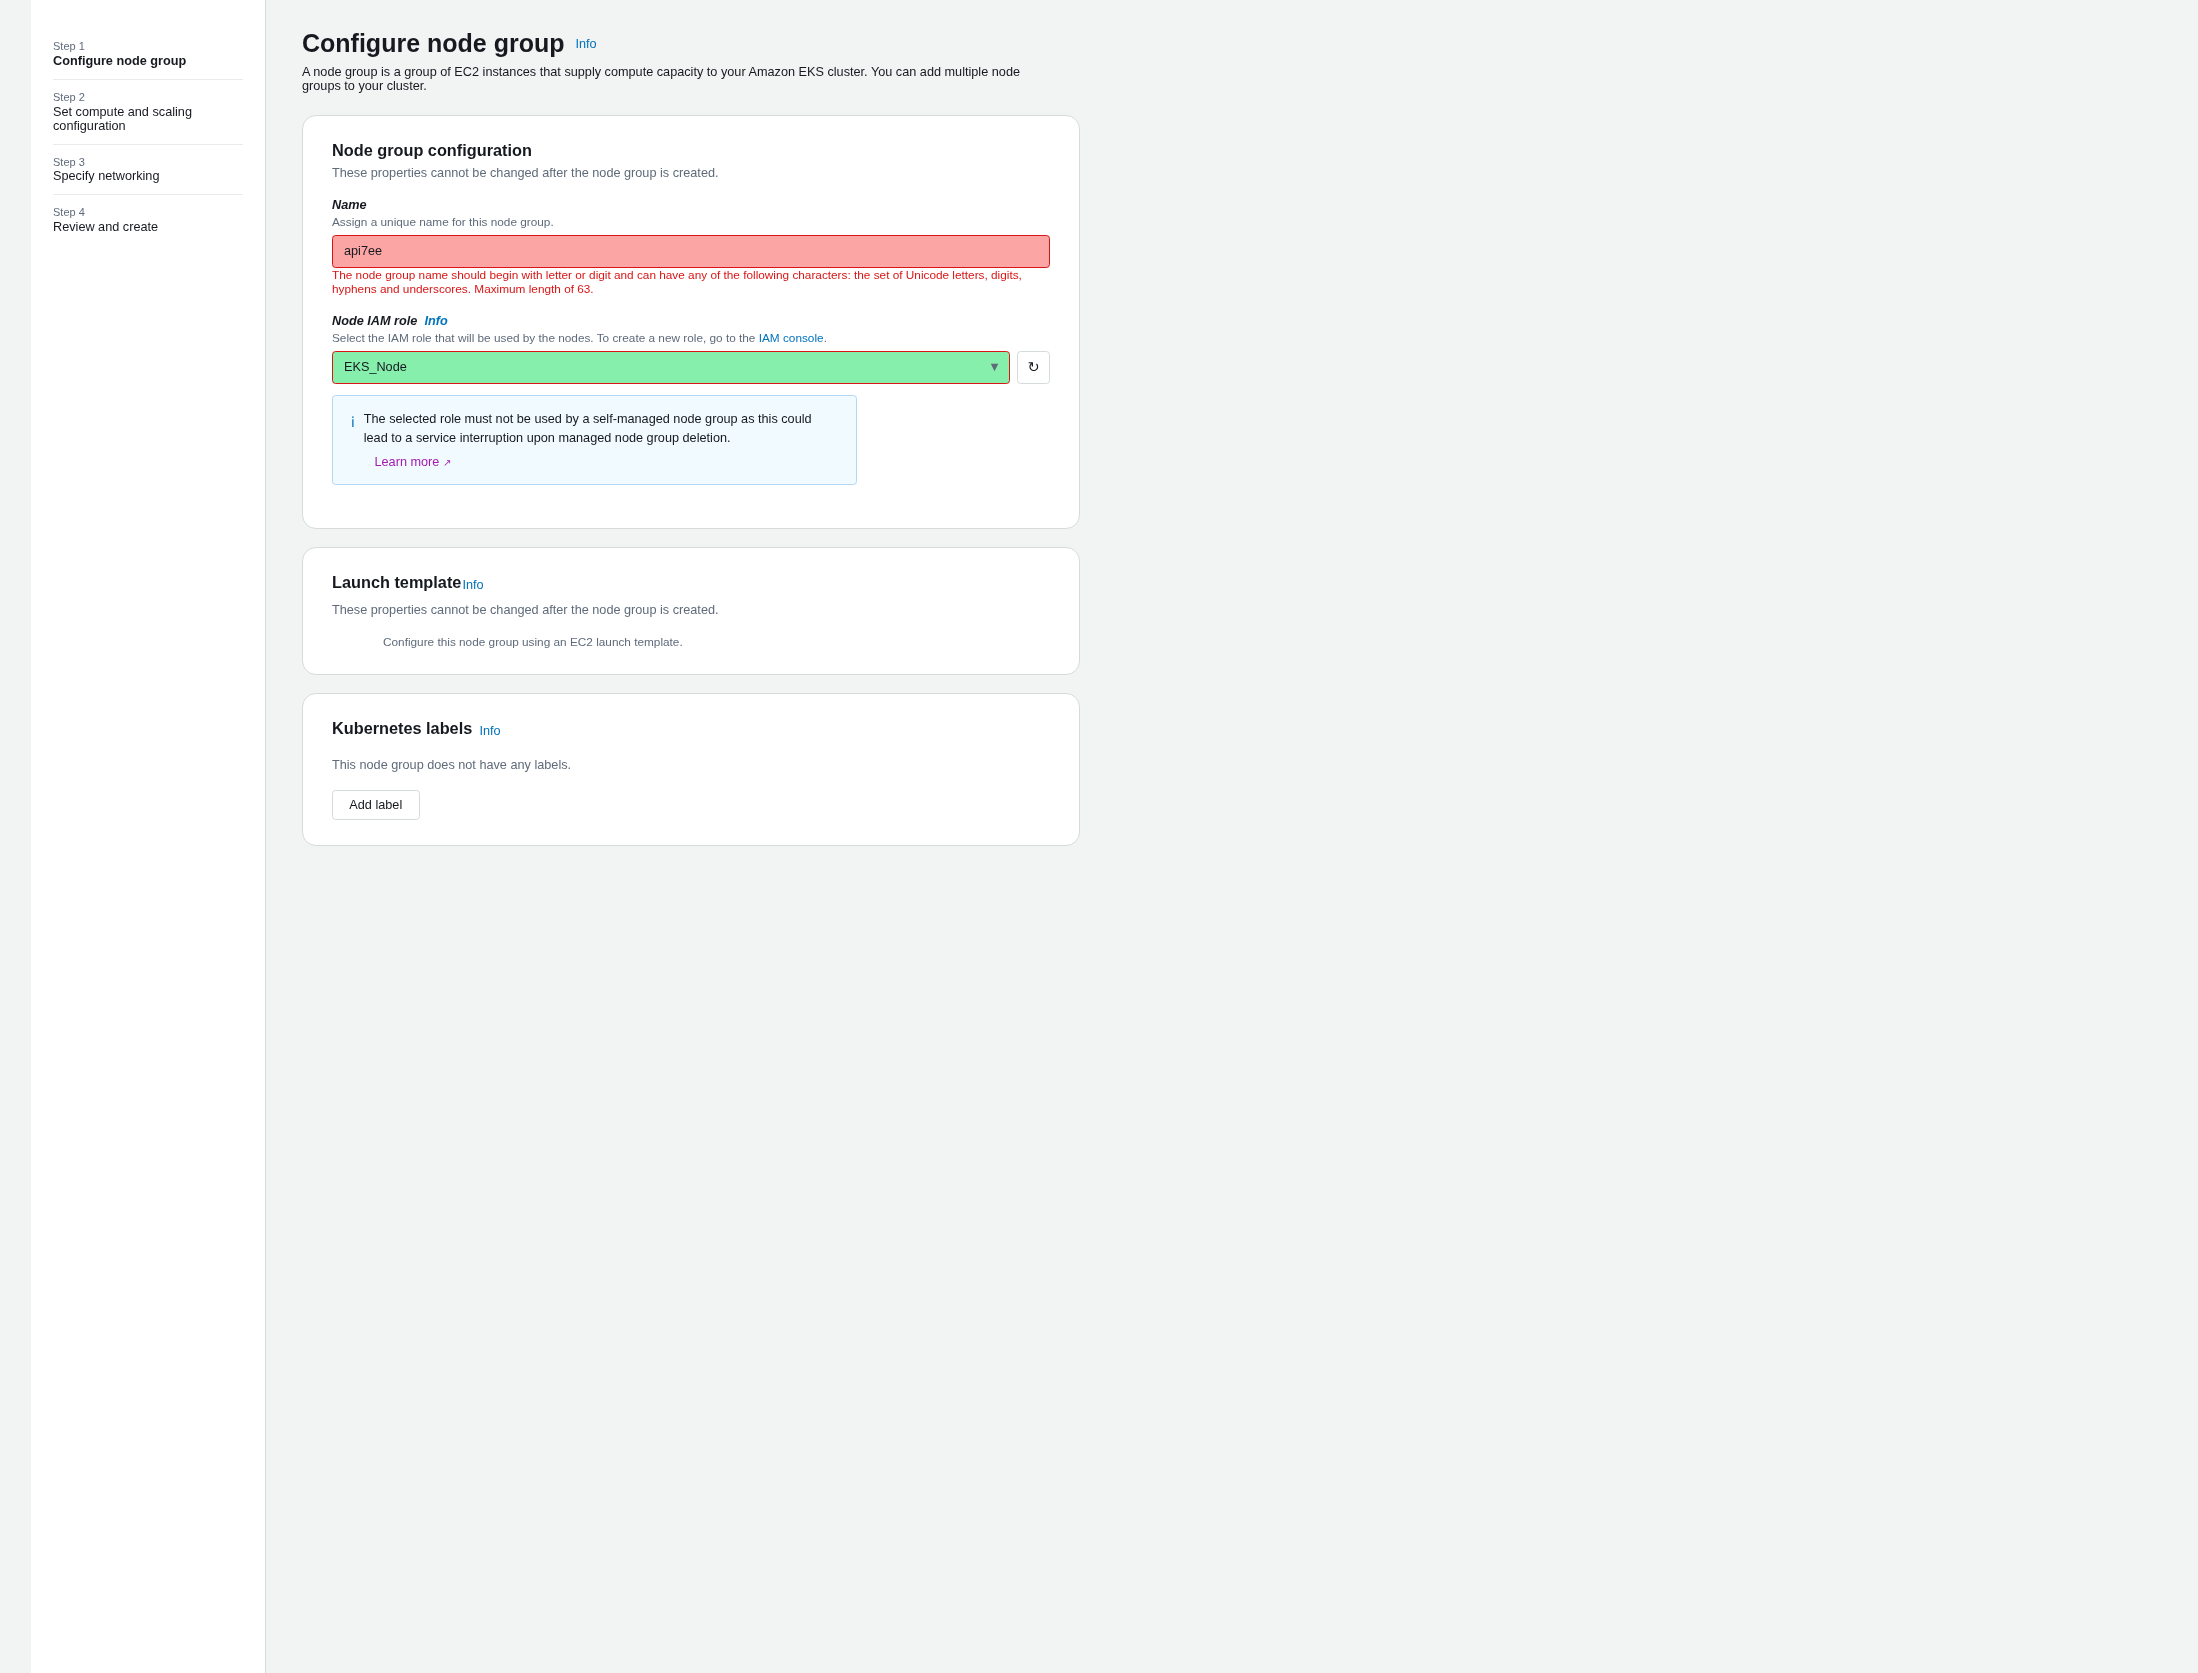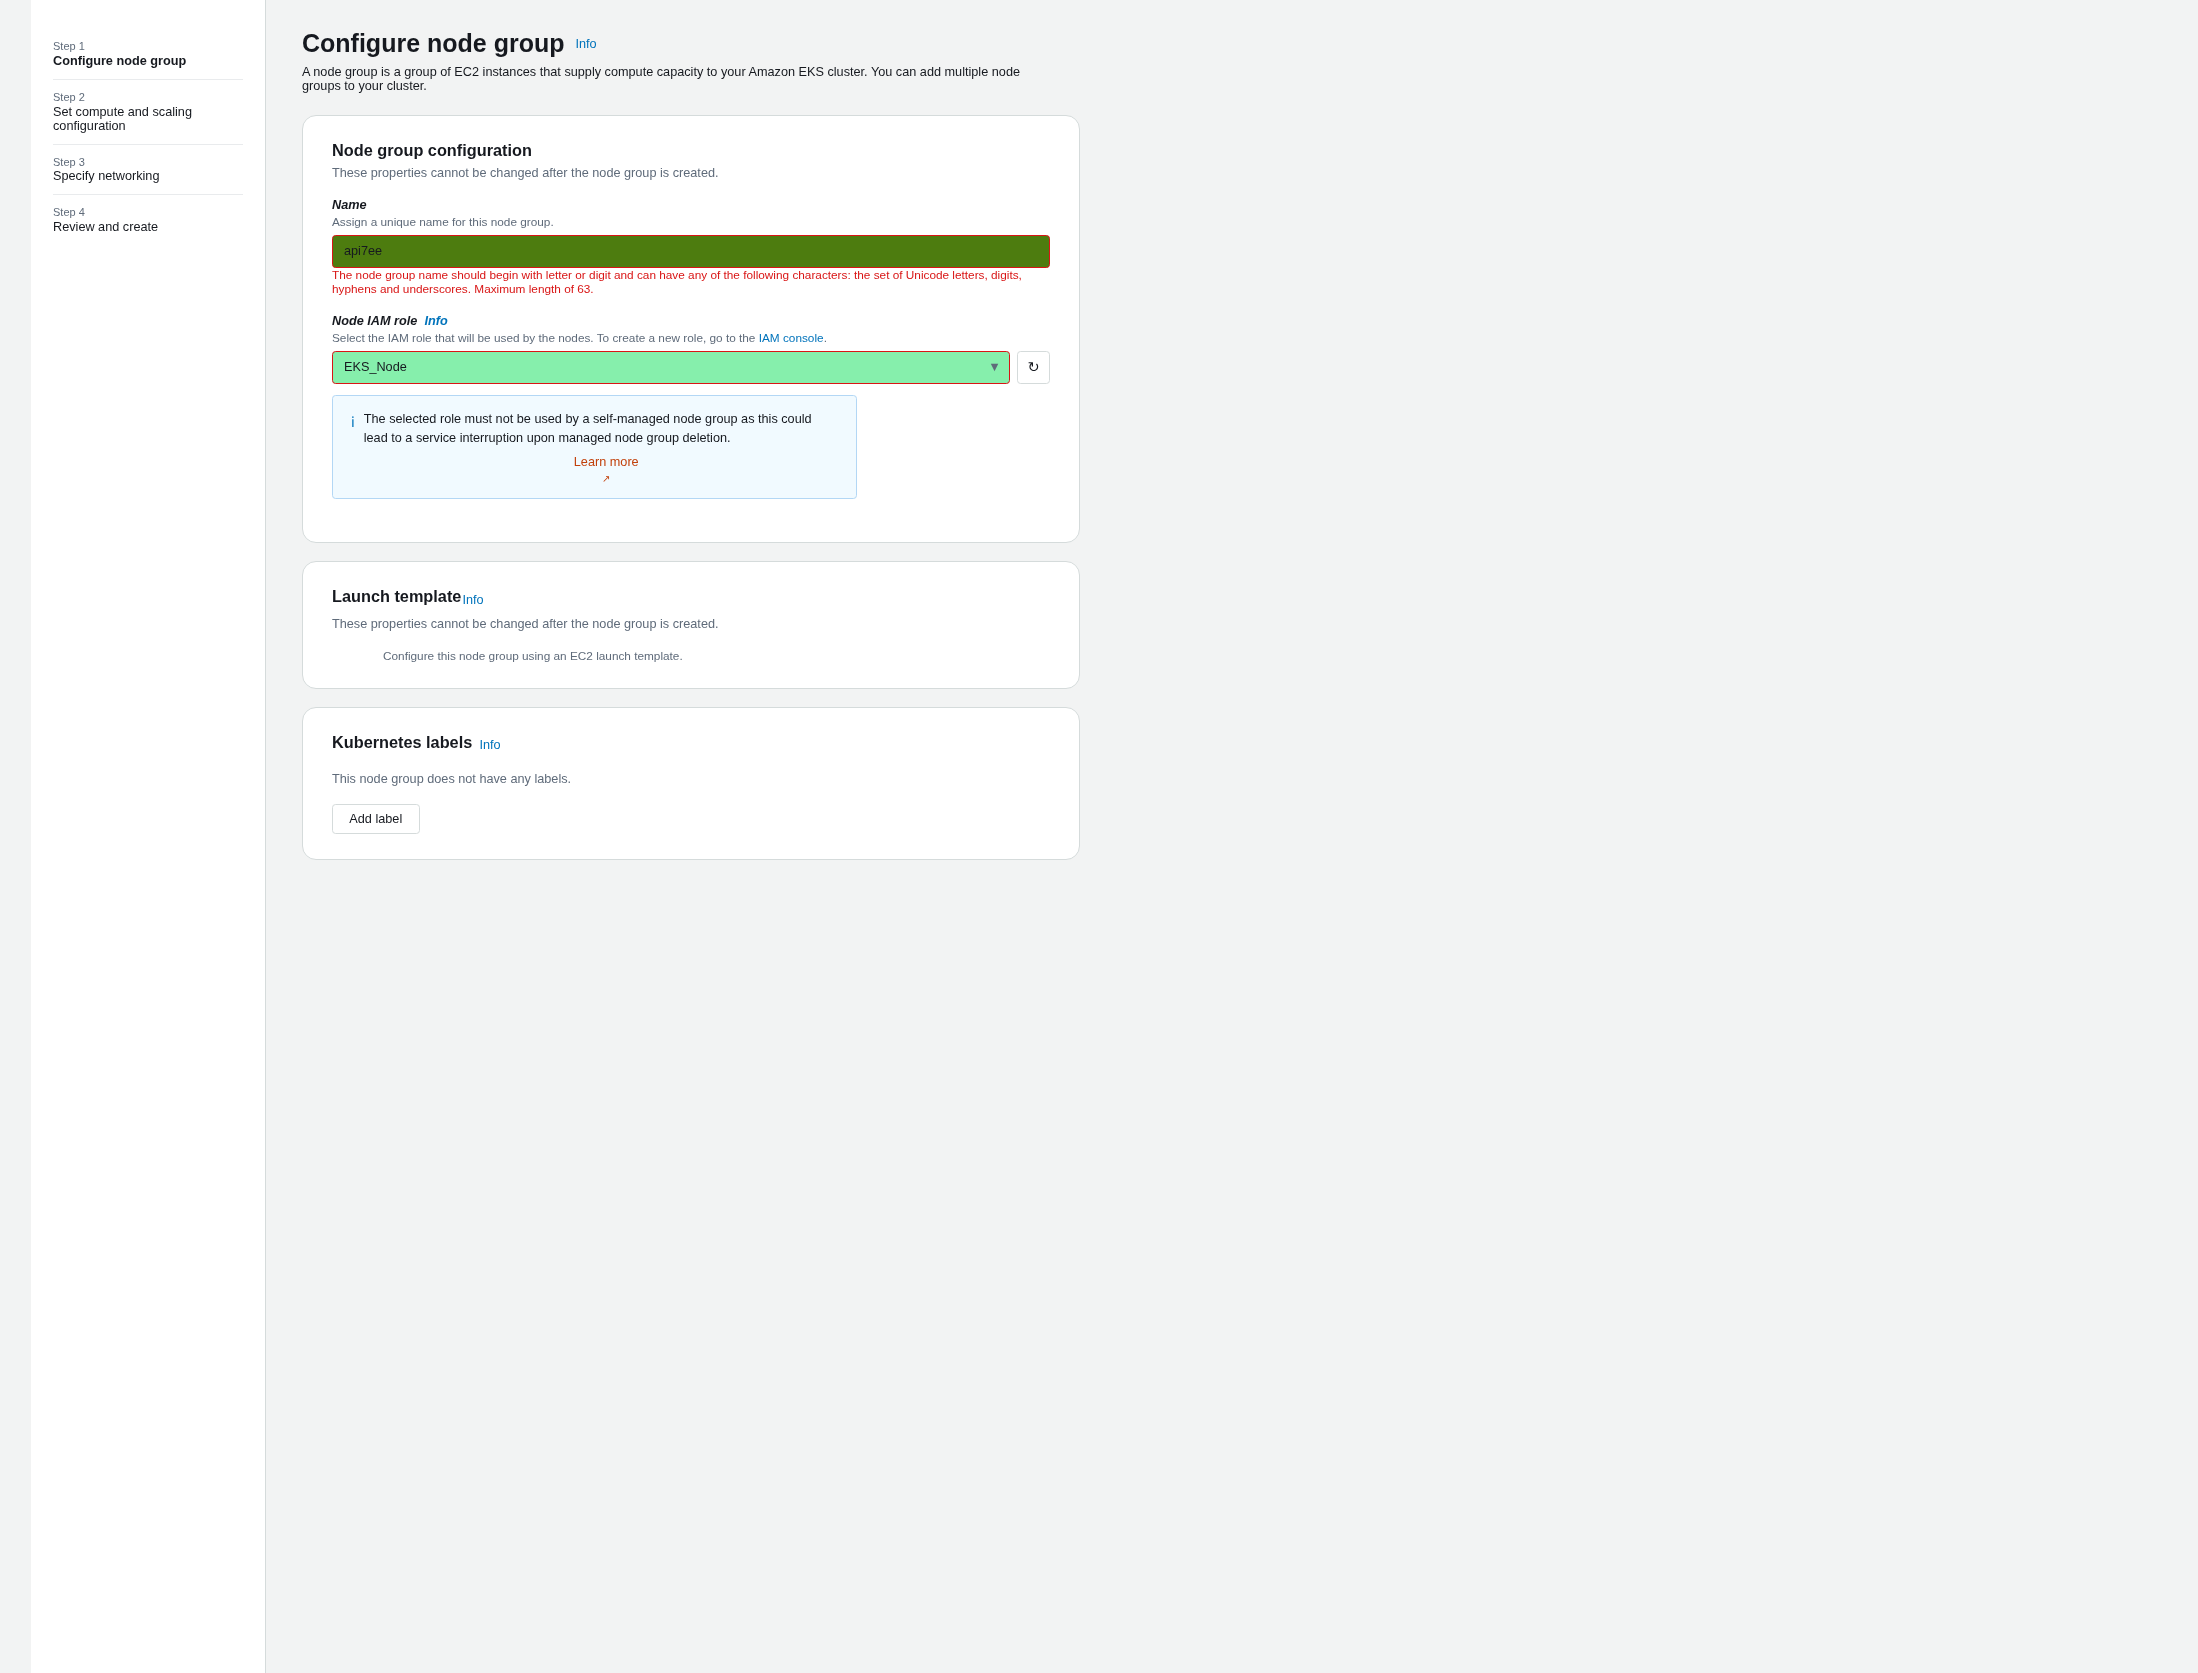--- a/index.html
+++ b/index.html
@@ -113,21 +113,21 @@
       color: #d91515;
     }
     .text-input {
       width: 100%;
       height: 33px;
       border: 1.8px solid #d91515;
       border-radius: 3.6px;
       padding: 0 11px;
       font-size: 12.7px;
       color: #16191f;
-      background: #4d7c0f;
+      background: #fca5a5;
       outline: none;
     }
     .select-row {
       display: flex;
       align-items: center;
       gap: 7.2px;
     }
     .select-wrapper {
       position: relative;
       flex: 1;
@@ -190,29 +190,28 @@
       font-size: 14.5px;
       margin-top: 0.9px;
       flex-shrink: 0;
     }
     .info-box-text {
       font-size: 12.7px;
       color: #16191f;
       line-height: 1.5;
     }
     .learn-more-link {
-      color: #c2410c;
+      color: #a21caf;
       text-decoration: none;
       font-size: 12.7px;
       cursor: pointer;
       display: flex;
       align-items: center;
       gap: 3.6px;
       margin-left: 23.5px;
-      flex-direction: column;
     }
     .ext-icon {
       font-size: 10px;
     }
     
     .toggle-row {
       display: flex;
       align-items: center;
       gap: 11px;
       margin-top: 7.2px;

